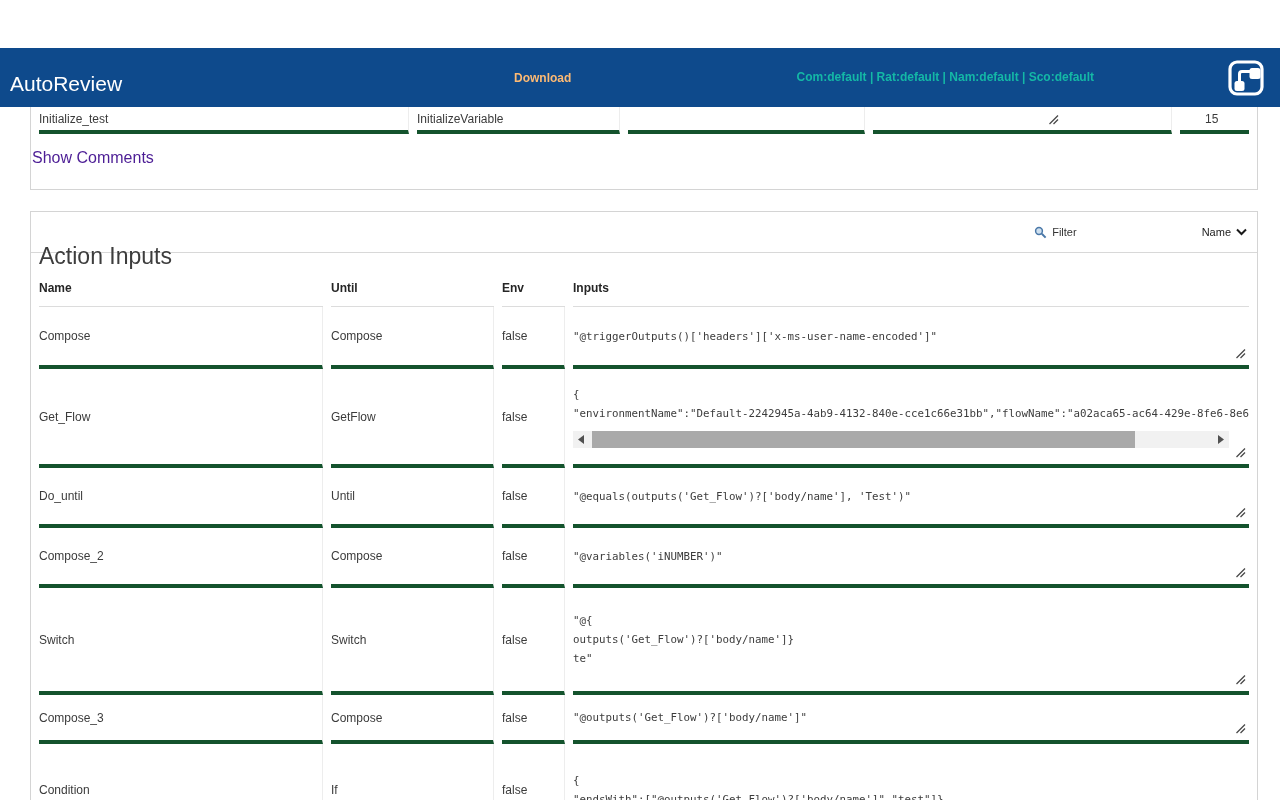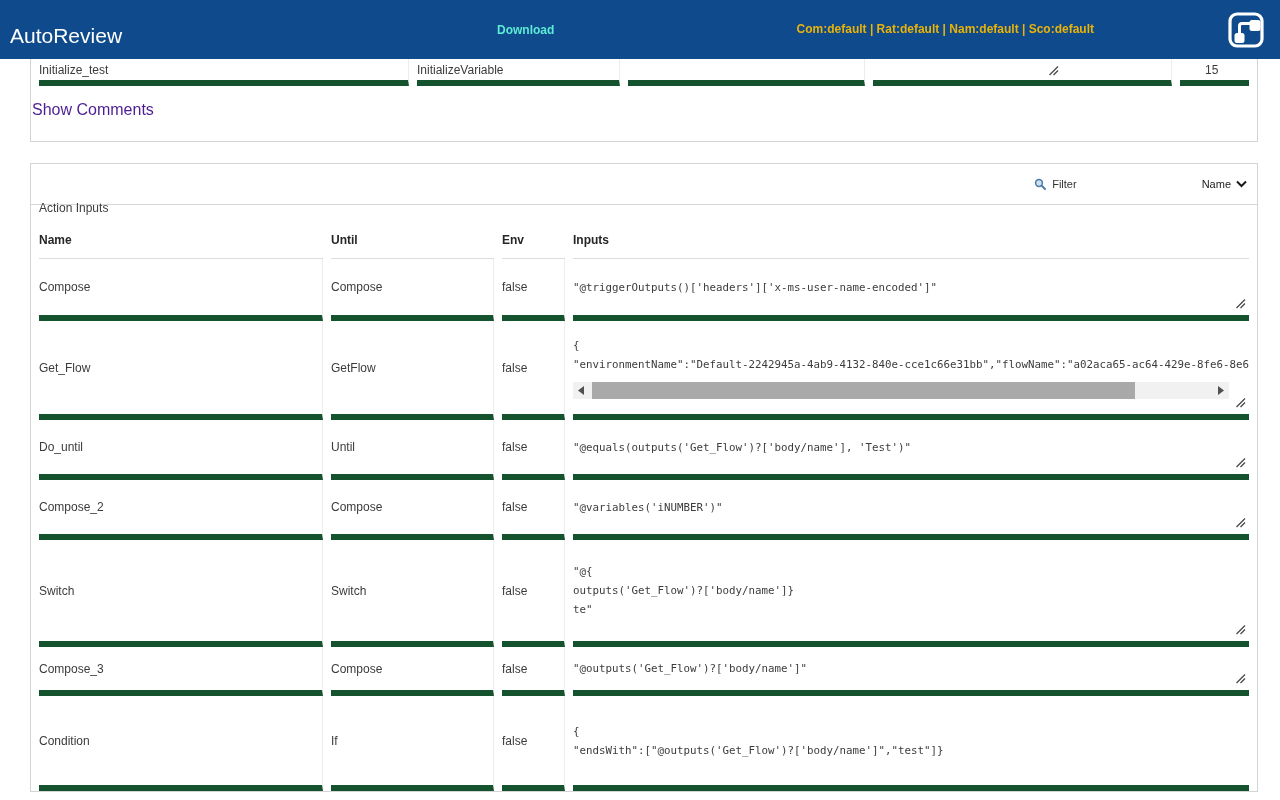--- a/index.html
+++ b/index.html
@@ -4,47 +4,47 @@
 <style>
   * { box-sizing: border-box; }
   html,body { margin:0; padding:0; }
   body {
     width:1280px; height:800px; overflow:hidden;
     background:#fff; color:#333;
     font-family:"Liberation Sans", sans-serif;
   }
 
   
-  .app-header { position:relative; height:59px; background:#0e4a8c; }
+  .app-header { position:relative; height:59px; background:#0e4a8c;margin-top:48px; }
   .app-title  { position:absolute; left:10px; top:24px; font-size:21px; color:#fff; }
-  .download-link { position:absolute; left:497px; top:23px; font-size:12px; font-weight:700; color:#5eead4; cursor:pointer; }
-  .settings-summary { position:absolute; right:186px; top:22px; font-size:12px; font-weight:600; color:#eab308; }
+  .download-link { position:absolute; left:514px; top:23px; font-size:12px; font-weight:700; color:#fdba74; cursor:pointer; }
+  .settings-summary { position:absolute; right:186px; top:22px; font-size:12px; font-weight:600; color:#14b8a6; }
   .flow-icon { position:absolute; right:13px; top:9px; }
 
   
   main { margin:0 22px 0 30px; }
   .panel { border:1px solid #d4d4d4; background:#fff; }
   .panel-first { border-top:none; }
   .panel-gap { height:21px; }
 
   
   table { width:100%; border-collapse:separate; border-spacing:8px 0; table-layout:fixed; }
   td, th { padding:0; }
-  tbody td { border-bottom:6px solid #14532d; vertical-align:middle; font-size:12px; color:#3b3b3b;margin-left:44px; }
+  tbody td { border-bottom:4px solid #14532d; vertical-align:middle; font-size:12px; color:#3b3b3b;margin-left:44px; }
   tbody td:not(:last-child) { border-right:1px solid #ededed; }
 
   
   .summary-table tr.r1 { height:27px; }
   .summary-table tr.r2 { height:36px; }
   .summary-table .cmt  { text-align:right; padding-right:112px; }
   .show-comments { padding:15px 0 0 1px; height:55px; font-size:16px; color:#4c1d95; cursor:pointer; }
 
   
   .section-head { display:flex; align-items:center; height:41px; padding:0 10px 0 8px; border-bottom:1px solid #d8d8d8; }
-  .section-title { font-size:12px; color:#3d3d3d;margin-top:48px; }
+  .section-title { font-size:23px; color:#3d3d3d;margin-top:48px; }
   .filter-control { margin-left:auto; display:flex; align-items:center; gap:5px; font-size:11px; color:#333; cursor:pointer;text-align:right; }
   .sort-control { margin-left:125px; display:flex; align-items:center; gap:5px; font-size:11px; color:#222; cursor:pointer; }
 
   .inputs-table thead th {
     text-align:left; font-weight:700; font-size:12px; color:#262626;
     height:54px; vertical-align:bottom; padding-bottom:11px;
     border-bottom:1px solid #dcdcdc;
   }
   .inputs-table tbody tr:nth-child(1){ height:62px; }
   .inputs-table tbody tr:nth-child(2){ height:99px; }

